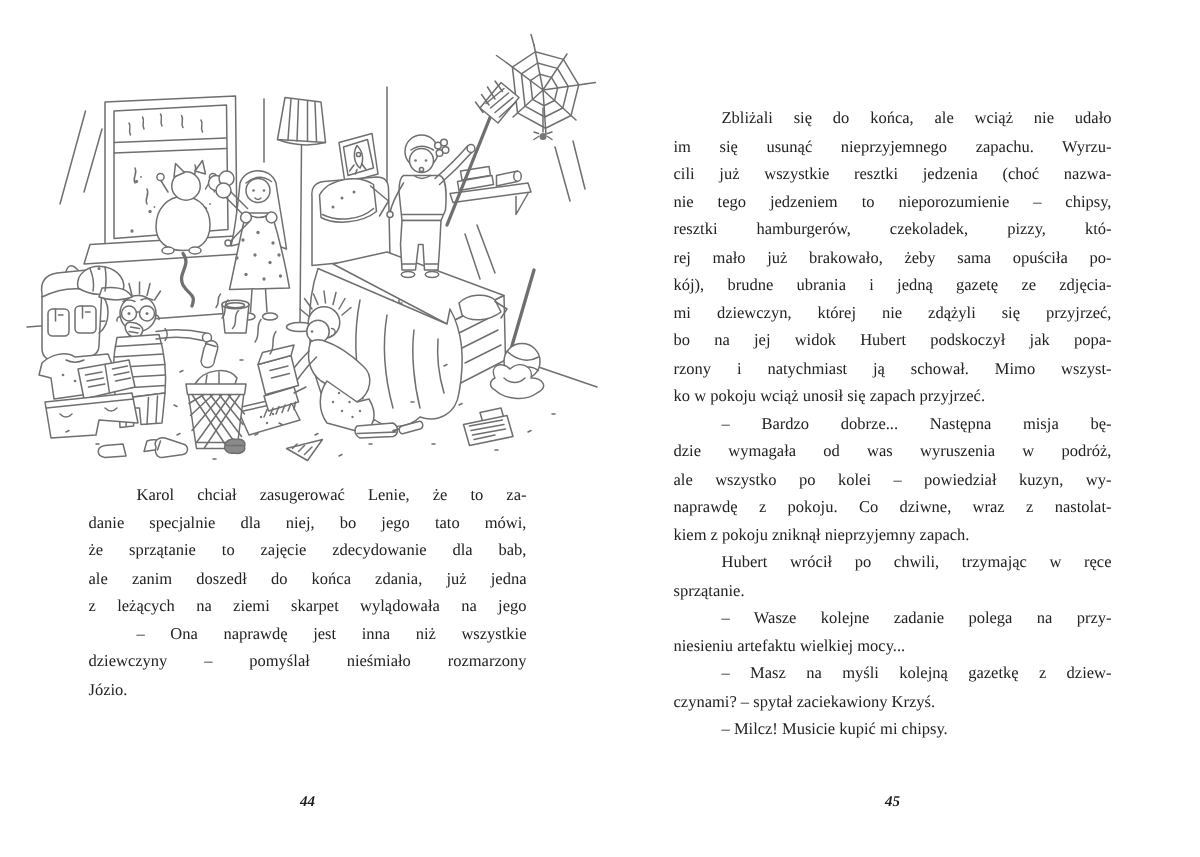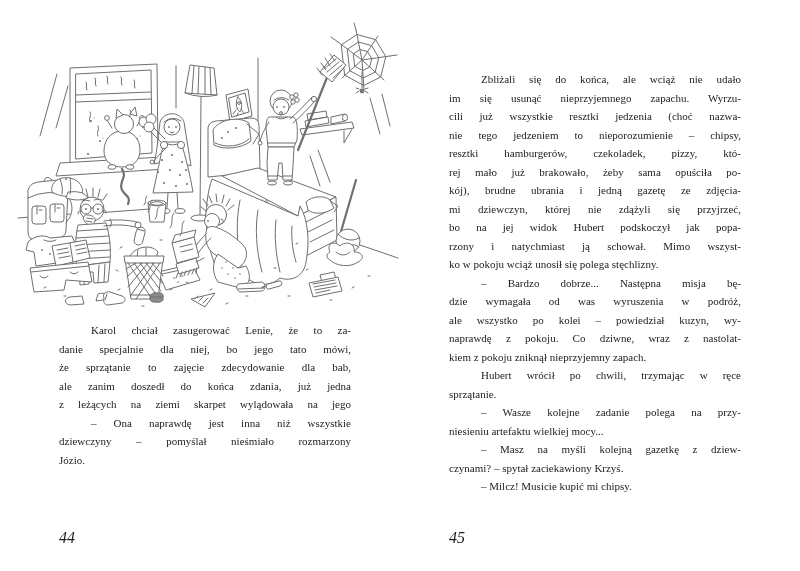--- a/index.html
+++ b/index.html
@@ -7,22 +7,22 @@
           font-family:"Liberation Serif","DejaVu Serif",serif;color:#222;}
   .illustration{position:absolute;left:0;top:0;width:400px;height:320px;margin:0;}
   .illustration svg{width:100%;height:100%;}
   .text-block{position:absolute;}
   .tb-left{left:59px;top:321px;width:292px;}
   .tb-right{left:449px;top:70px;width:292px;}
   .line{font-size:11px;line-height:18.5px;height:18.5px;white-space:nowrap;overflow:hidden;
         text-align:justify;text-align-last:justify;}
   .line.last{text-align-last:left;}
   .line.indent{padding-left:32px;}
-  .page-number{position:absolute;top:529px;width:292px;text-align:left;
-               font-style:italic;font-weight:normal;font-size:16px;color:#1d1d1d;}
+  .page-number{position:absolute;top:529px;width:292px;text-align:center;
+               font-style:italic;font-weight:bold;font-size:10px;color:#1d1d1d;}
   .pn-left{left:59px;}
   .pn-right{left:449px;}
   
   .art{stroke:#6f6f6f;stroke-width:1;fill:none;stroke-linecap:round;stroke-linejoin:round;}
   .artw{stroke:#6f6f6f;stroke-width:1;fill:#ffffff;stroke-linejoin:round;}
   .dot{fill:#777;stroke:none;}
   .thick{stroke-width:2.2;}
 </style>
 </head>
 <body>
@@ -413,21 +413,21 @@
         <div class="line indent">Zbliżali się do końca, ale wciąż nie udało</div>
         <div class="line">im się usunąć nieprzyjemnego zapachu. Wyrzu-</div>
         <div class="line">cili już wszystkie resztki jedzenia (choć nazwa-</div>
         <div class="line">nie tego jedzeniem to nieporozumienie – chipsy,</div>
         <div class="line">resztki hamburgerów, czekoladek, pizzy, któ-</div>
         <div class="line">rej mało już brakowało, żeby sama opuściła po-</div>
         <div class="line">kój), brudne ubrania i jedną gazetę ze zdjęcia-</div>
         <div class="line">mi dziewczyn, której nie zdążyli się przyjrzeć,</div>
         <div class="line">bo na jej widok Hubert podskoczył jak popa-</div>
         <div class="line">rzony i natychmiast ją schował. Mimo wszyst-</div>
-        <div class="line last">ko w pokoju wciąż unosił się polega stęchlizny.</div>
+        <div class="line last">ko w pokoju wciąż unosił się zapach przyjrzeć.</div>
         <div class="line indent">– Bardzo dobrze... Następna misja bę-</div>
         <div class="line">dzie wymagała od was wyruszenia w podróż,</div>
         <div class="line">ale wszystko po kolei – powiedział kuzyn, wy-</div>
         <div class="line">naprawdę z pokoju. Co dziwne, wraz z nastolat-</div>
         <div class="line last">kiem z pokoju zniknął nieprzyjemny zapach.</div>
         <div class="line indent">Hubert wrócił po chwili, trzymając w ręce</div>
         <div class="line last">sprzątanie.</div>
         <div class="line indent">– Wasze kolejne zadanie polega na przy-</div>
         <div class="line last">niesieniu artefaktu wielkiej mocy...</div>
         <div class="line indent">– Masz na myśli kolejną gazetkę z dziew-</div>

